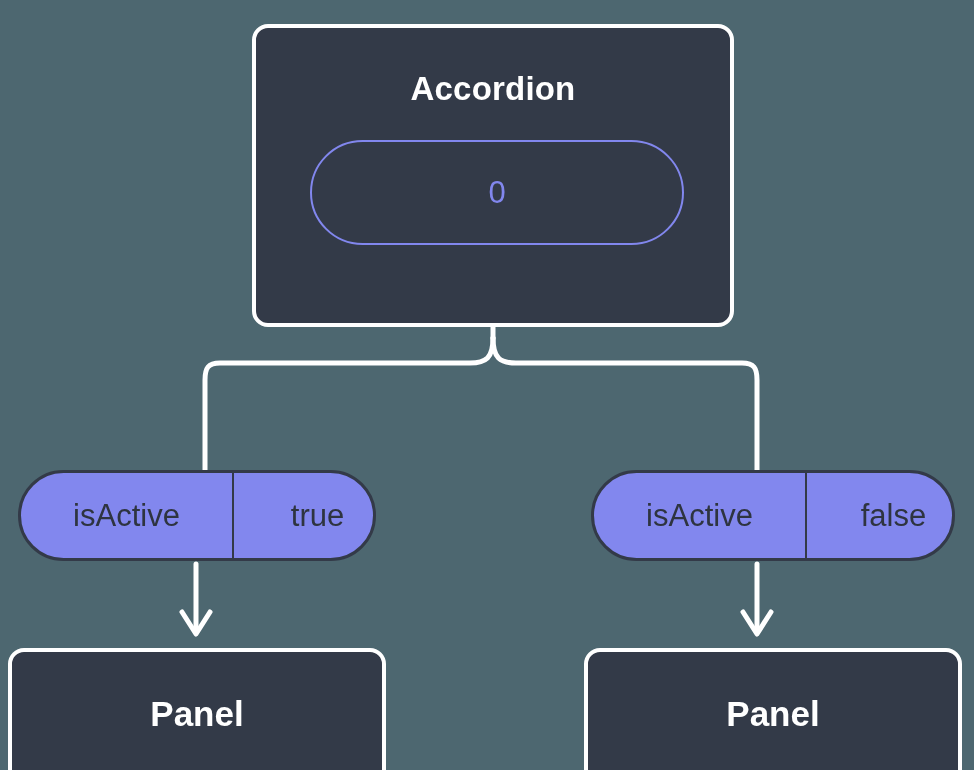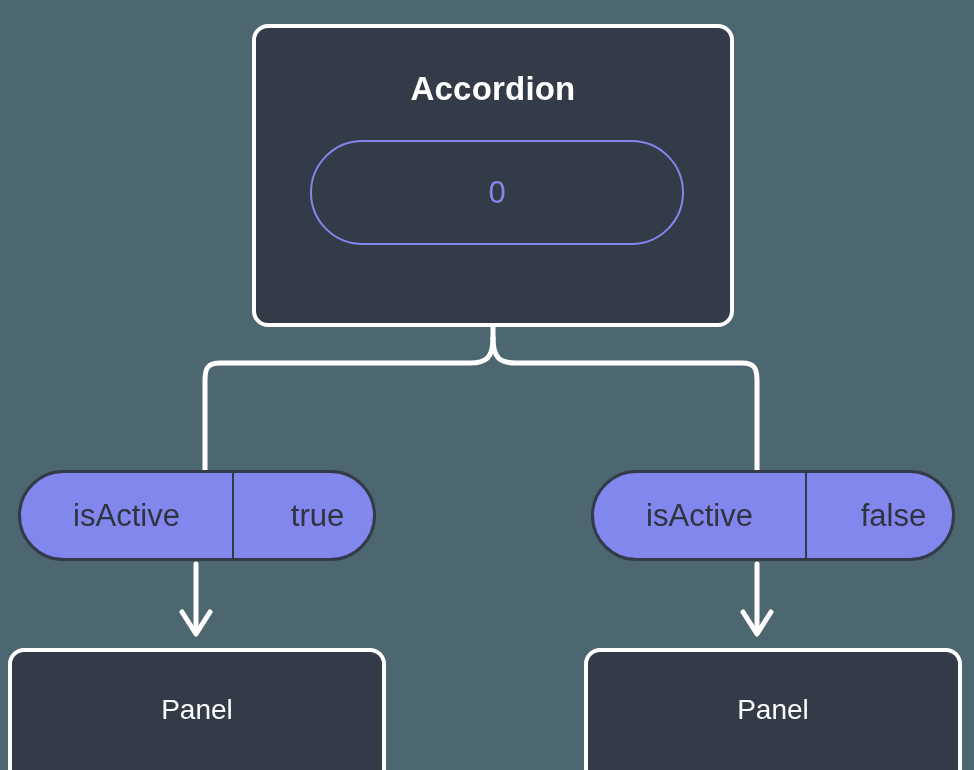--- a/index.html
+++ b/index.html
@@ -134,22 +134,22 @@
   }
   #panel-left  { left: 8px;   width: 378px; }
   #panel-right { left: 584px; width: 378px; }
   .panel-label {
     position: absolute;
     left: 0;
     top: 44px;
     width: 100%;
     text-align: center;
     color: #ffffff;
-    font-size: 28px;
-    font-weight: 400;
+    font-size: 35px;
+    font-weight: 700;
     line-height: 1;
   }
 </style>
 </head>
 <body>
 
 <div id="canvas">
 
   <svg id="wires" viewBox="0 0 974 770" width="974" height="770" xmlns="http://www.w3.org/2000/svg">
 

